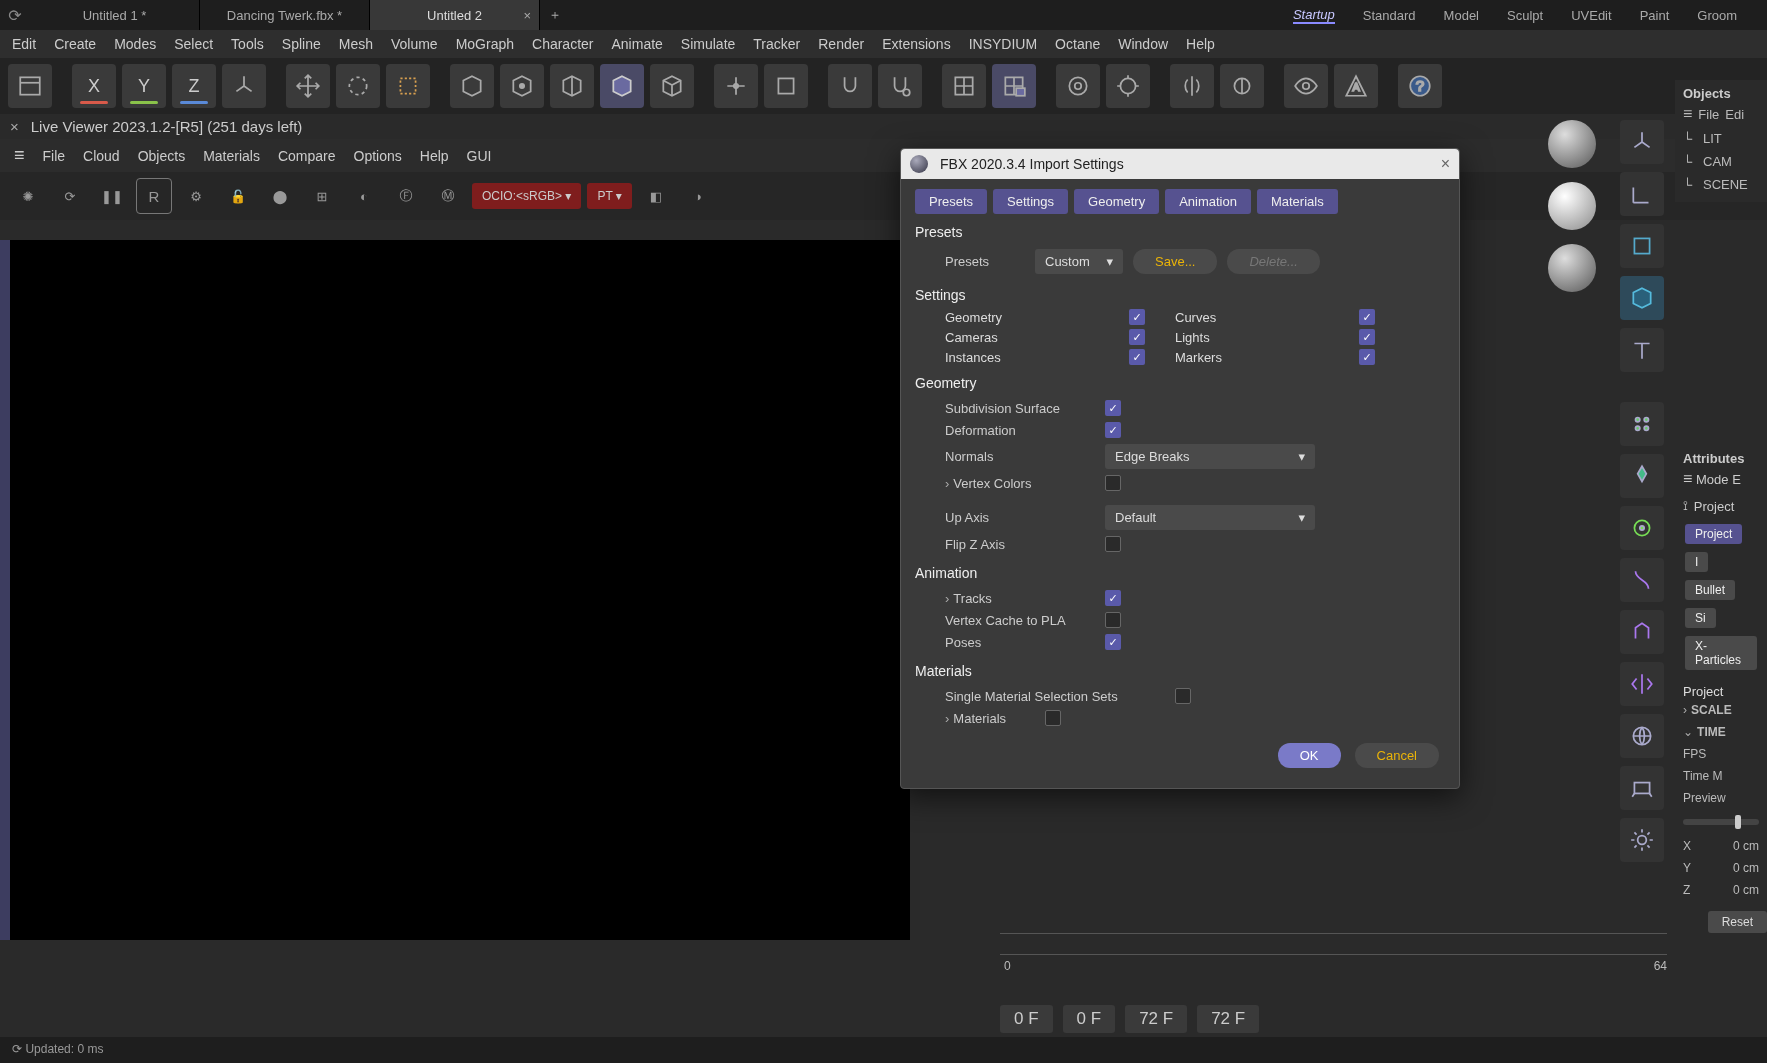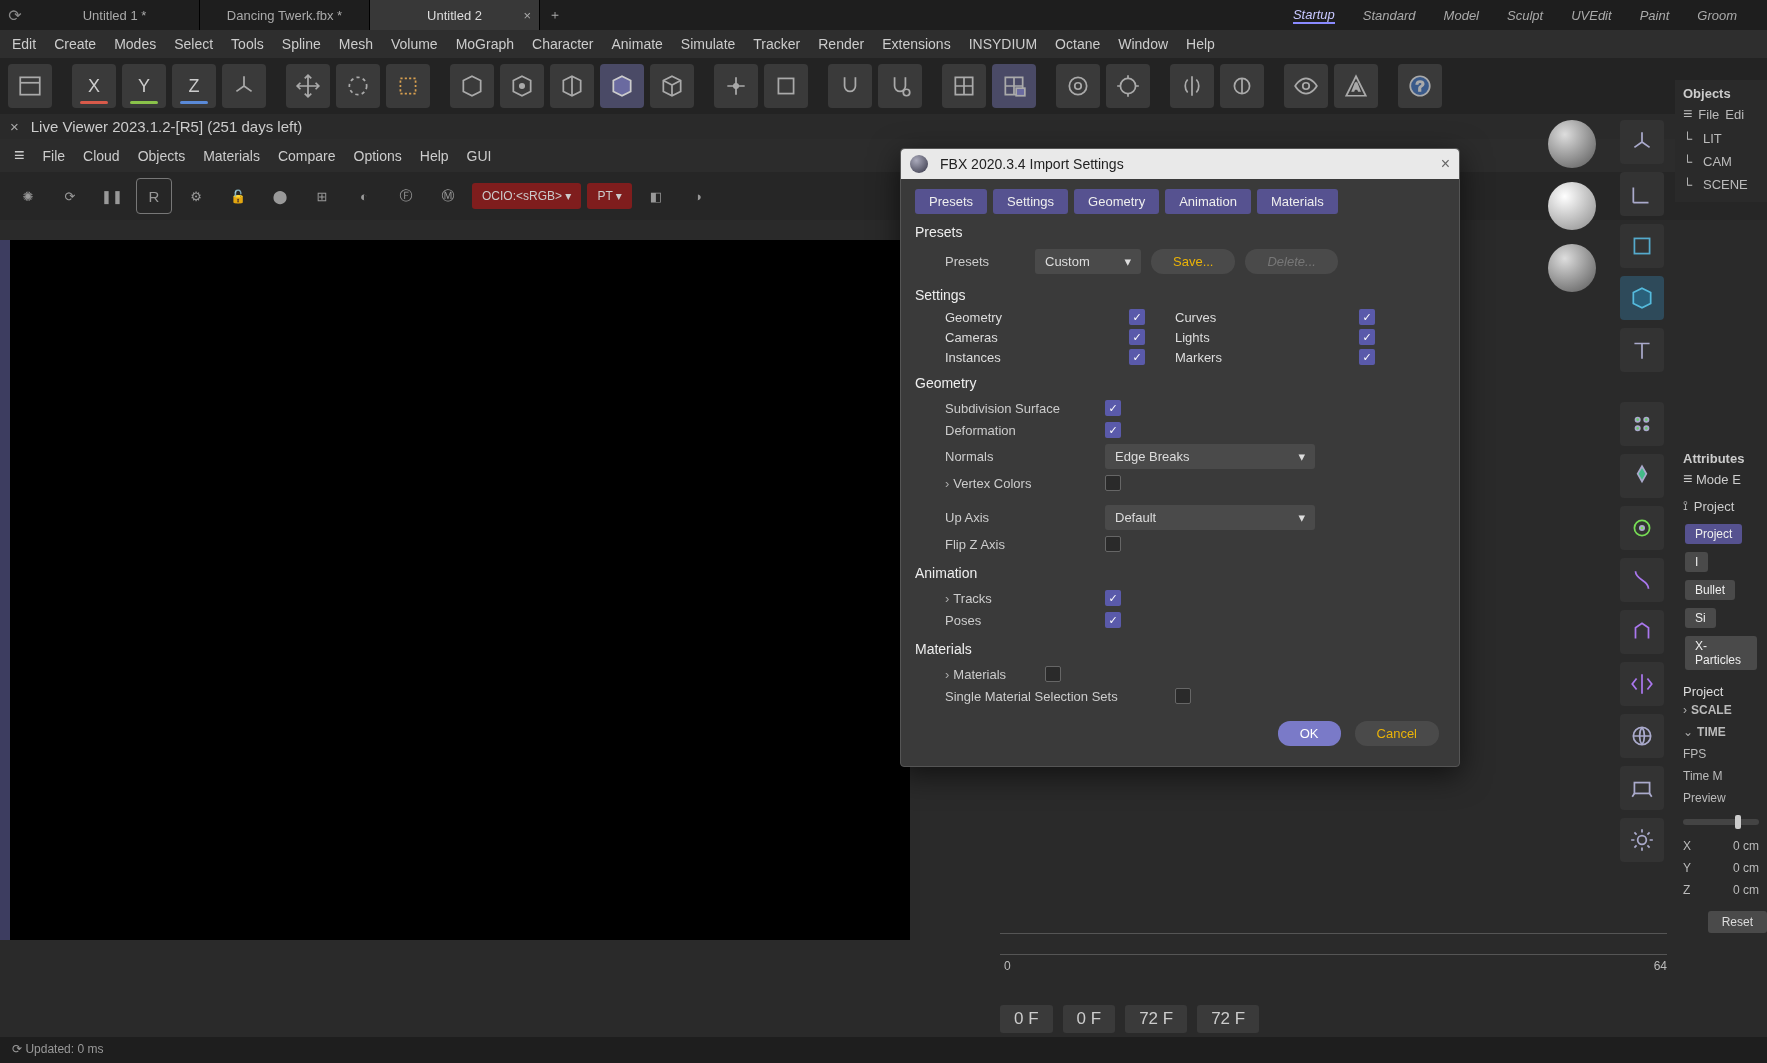--- a/index.html
+++ b/index.html
@@ -6,21 +6,21 @@
 body { background: #2a2a2a; color: #b8b8b8; font-size: 13px; overflow: hidden; width: 1767px; height: 1063px; position: relative; }
 
 
 .doc-tabs { display: flex; align-items: stretch; height: 30px; background: #1e1e1e; }
 .doc-tabs .reload { width: 30px; display:flex;align-items:center;justify-content:center;color:#888;font-size:16px; }
 .doc-tab { min-width: 170px; padding: 0 18px; display:flex;align-items:center;justify-content:center;gap:10px;color:#aaa;border-right:1px solid #000; position:relative;}
 .doc-tab.active { background:#383838; color:#ddd; }
 .doc-tab .close { position:absolute; right:8px; color:#aaa; }
 .doc-tabs .add { width:30px;display:flex;align-items:center;justify-content:center;color:#aaa;}
 .layout-tabs { margin-left:auto; display:flex; gap:28px; padding:0 30px; align-items:center; }
-.layout-tab { color:#aaa;font-style:italic; }
+.layout-tab { color:#aaa; }
 .layout-tab.active { color:#c8c8ff; font-style:italic; border-bottom:2px solid #8a8aff; }
 
 
 .main-menu { display:flex; gap:18px; padding:6px 12px; background:#2e2e2e; color:#ccc; font-size:14px; }
 .main-menu span { cursor:default; }
 
 
 .toolbar { display:flex; gap:6px; padding:6px 8px; background:#232323; align-items:center; }
 .tbtn { width:44px; height:44px; background:#3a3a3a; border-radius:4px; display:flex;align-items:center;justify-content:center;color:#aaa; position:relative;}
 .tbtn.sel { background:#4a4a66; }
@@ -517,21 +517,21 @@
       <span class="t">Presets</span>
       <span class="t">Settings</span>
       <span class="t">Geometry</span>
       <span class="t">Animation</span>
       <span class="t">Materials</span>
     </div>
 
     <h4>Presets</h4>
     <div class="row">
       <span class="lab sm">Presets</span>
-      <span class="dd" style="width:106px">
+      <span class="dd" style="width:88px">
           <span>Custom</span>
           <span>▾</span>
         </span>
       <button class="btn">Save...</button>
       <button class="btn disabled">Delete...</button>
     </div>
 
     <h4>Settings</h4>
     <div class="two">
       <div class="cell">
@@ -592,31 +592,35 @@
         <span class="lab">Flip Z Axis</span>
         <span class="cb off"></span>
       </div>
 
     <h4>Animation</h4>
     <div class="row">
         <span class="lab"><span class="expander">›</span><span>Tracks</span></span>
         <span class="cb">✓</span>
       </div>
     <div class="row">
+        <span class="lab">Vertex Cache to PLA</span>
+        <span class="cb off"></span>
+      </div>
+    <div class="row">
         <span class="lab">Poses</span>
         <span class="cb">✓</span>
       </div>
 
     <h4>Materials</h4>
     <div class="row">
+        <span class="lab" style="min-width:220px">Single Material Selection Sets</span>
+        <span class="cb off"></span>
+      </div>
+    <div class="row">
         <span class="lab" style="min-width:90px"><span class="expander">›</span><span>Materials</span></span>
-        <span class="cb off"></span>
-      </div>
-    <div class="row">
-        <span class="lab" style="min-width:220px">Single Material Selection Sets</span>
         <span class="cb off"></span>
       </div>
 
     <div class="footer">
       <button class="btn primary">OK</button>
       <button class="btn">Cancel</button>
     </div>
   </div>
 </div>
 

